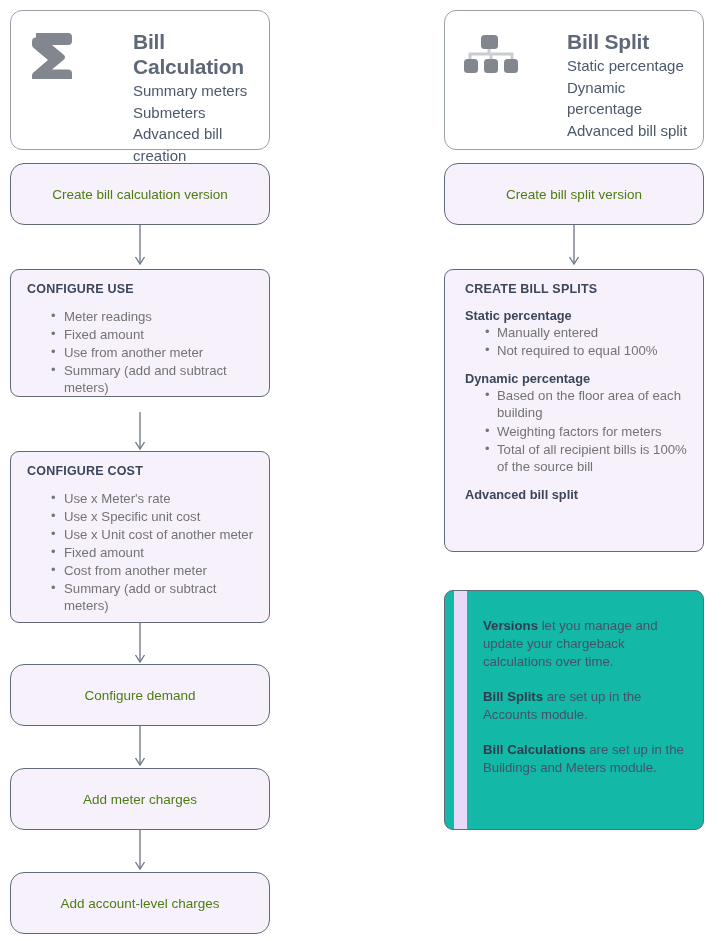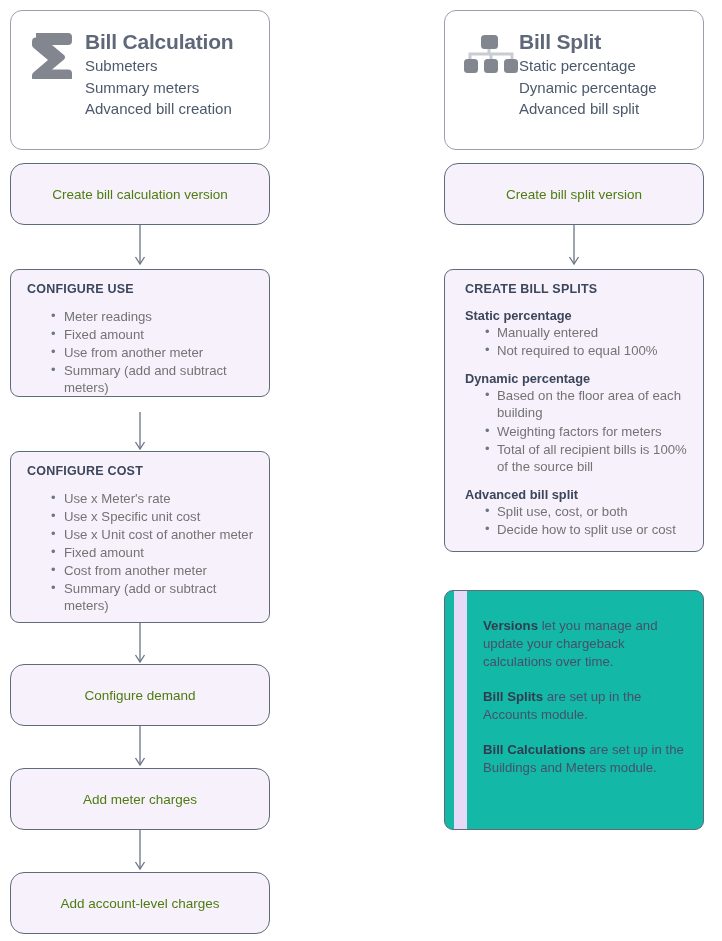--- a/index.html
+++ b/index.html
@@ -7,21 +7,21 @@
     width:722px;height:941px;background:#ffffff;
     font-family:"Liberation Sans",sans-serif;
     color:#404b5e;overflow:hidden;position:relative;
   }
   .canvas{position:relative;width:722px;height:941px;}
 
   
   .header-card{
     position:absolute;box-sizing:border-box;
     background:#ffffff;border:1.4px solid #9aa0ab;border-radius:12px;
-    display:flex;align-items:flex-start;padding:16px 14px 14px 16px;
+    display:flex;align-items:flex-start;padding:16px 14px 14px 16px;gap:48px;
   }
   .hc-icon{flex:0 0 auto;width:52px;height:56px;position:relative;margin-right:6px;}
   .hc-text{flex:1 1 auto;padding-top:2px;}
   .hc-title{
     font-size:21px;font-weight:bold;color:#5e6878;
     line-height:25px;letter-spacing:-0.2px;margin-bottom:1px;
   }
   .hc-sub{font-size:15px;line-height:21.5px;color:#4c586b;}
   
   .org{position:absolute;left:3px;top:6px;}
@@ -81,22 +81,22 @@
 <div class="canvas">
 
   <div class="header-card" style="left:10px;top:10px;width:260px;height:140px;">
     <div class="hc-icon">
       <svg width="52" height="52" viewBox="0 0 52 52">
         <path d="M9 6 h32 a4 4 0 0 1 4 4 v4 a4 4 0 0 1 -4 4 h-16 l12 10 a3 3 0 0 1 0 4.5 l-12 10 h16 a4 4 0 0 1 4 4 v4 a4 4 0 0 1 -4 4 h-32 a4 4 0 0 1 -4 -4 v-2 a4 4 0 0 1 1.4 -3 l14.6 -12.4 l-14.6 -12.4 a4 4 0 0 1 -1.4 -3 v-3.3 a4 4 0 0 1 4 -4 z" fill="#82878f"></path>
       </svg>
     </div>
     <div class="hc-text">
       <div class="hc-title">Bill Calculation</div>
+      <div class="hc-sub">Summary meters</div>
       <div class="hc-sub">Submeters</div>
-      <div class="hc-sub">Summary meters</div>
       <div class="hc-sub">Advanced bill creation</div>
     </div>
   </div>
 
   <div class="header-card" style="left:444px;top:10px;width:260px;height:140px;">
     <div class="hc-icon">
       <svg class="org" width="56" height="46" viewBox="0 0 56 46">
         <path d="M25 14 v7 M6 21 h42 M6 21 v6 M27 21 v6 M48 21 v6" stroke="#c9ccd2" stroke-width="3" fill="none" stroke-linecap="square"></path>
         <rect x="17" y="2" width="17" height="14" rx="3.5" fill="#82878f"></rect>
         <rect x="0" y="26" width="14" height="14" rx="3.5" fill="#82878f"></rect>
@@ -199,24 +199,20 @@
       <div class="grp-title">Dynamic percentage</div>
       <ul class="bul wide">
         <li>Based on the floor area of each building</li>
         <li>Weighting factors for meters</li>
         <li>Total of all recipient bills is 100% of the source bill</li>
       </ul>
     </div>
 
     <div class="grp">
       <div class="grp-title">Advanced bill split</div>
-      <ul class="bul wide">
-        <li>Split use, cost, or both</li>
-        <li>Decide how to split use or cost</li>
-      </ul>
     </div>
   </div>
 
   <div class="callout" style="left:444px;top:590px;width:260px;height:240px;">
     <div class="callout-bar"></div>
     <div class="callout-body">
       <p class="callout-p">
         <b>Versions</b><span> let you manage and update your chargeback calculations over time.</span>
       </p>
       <p class="callout-p">

